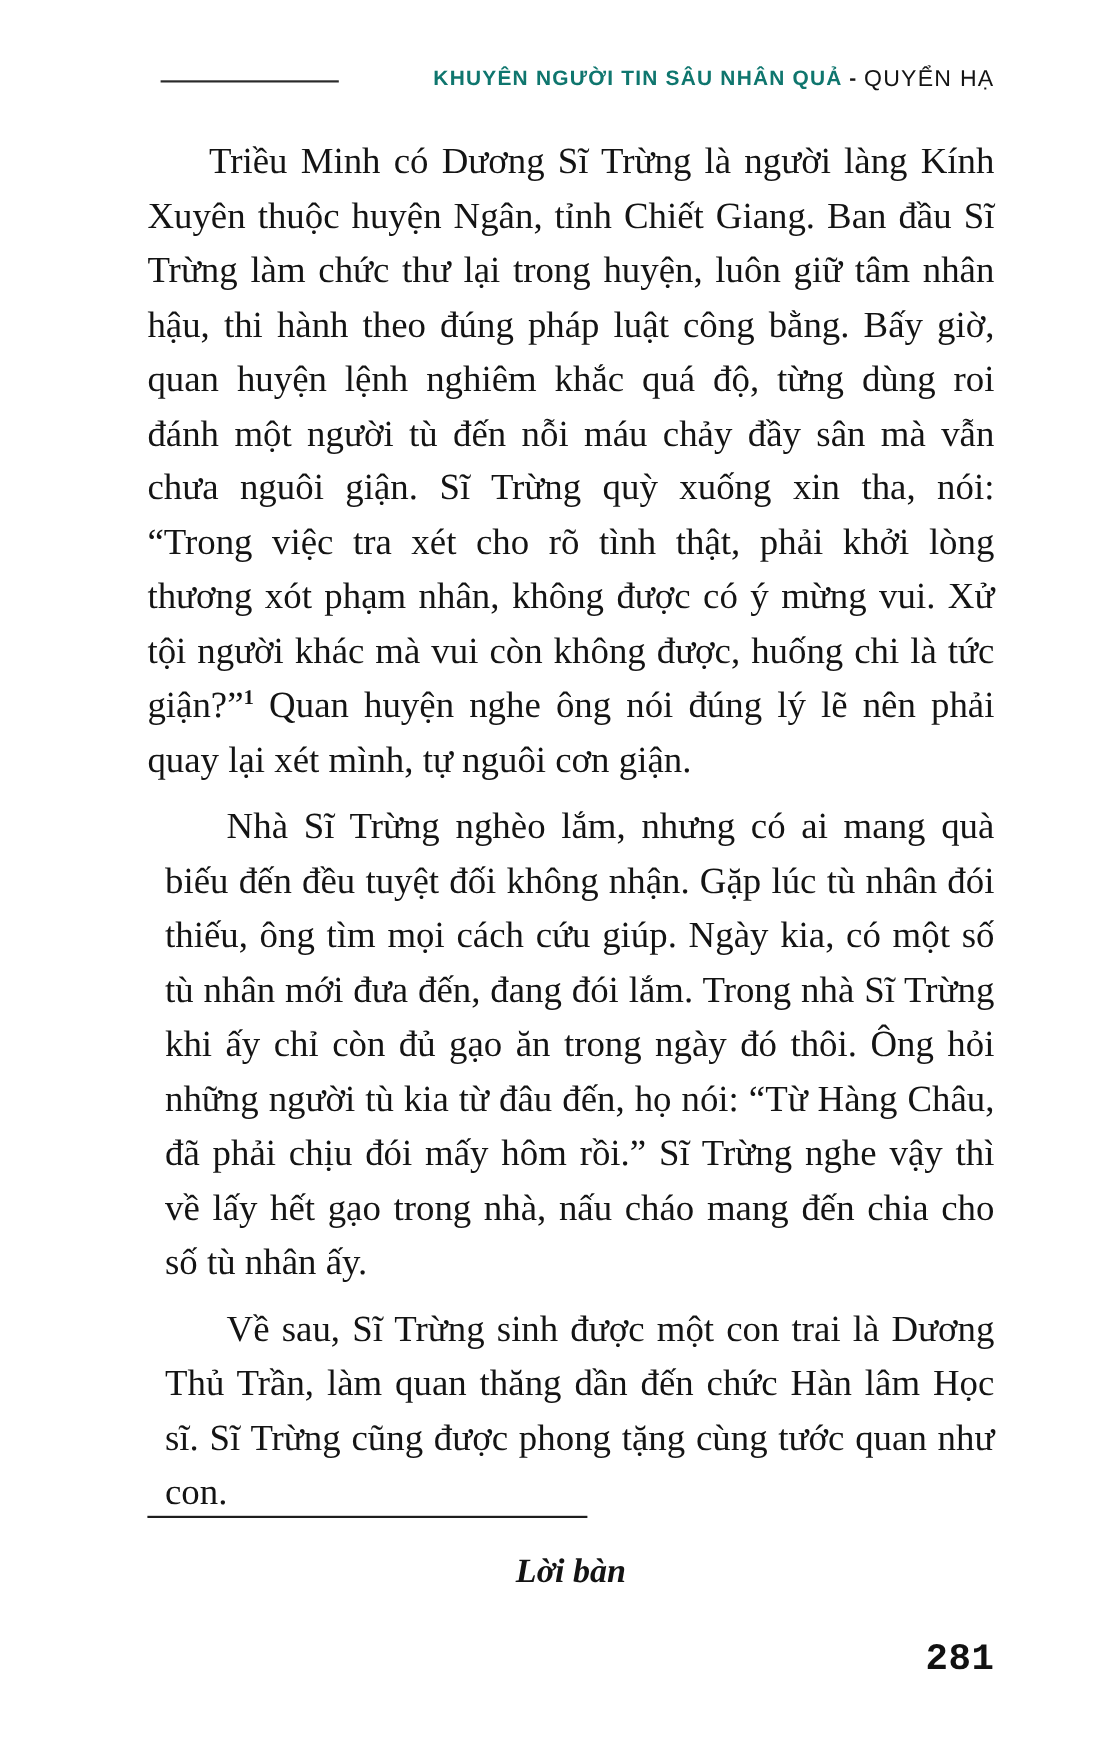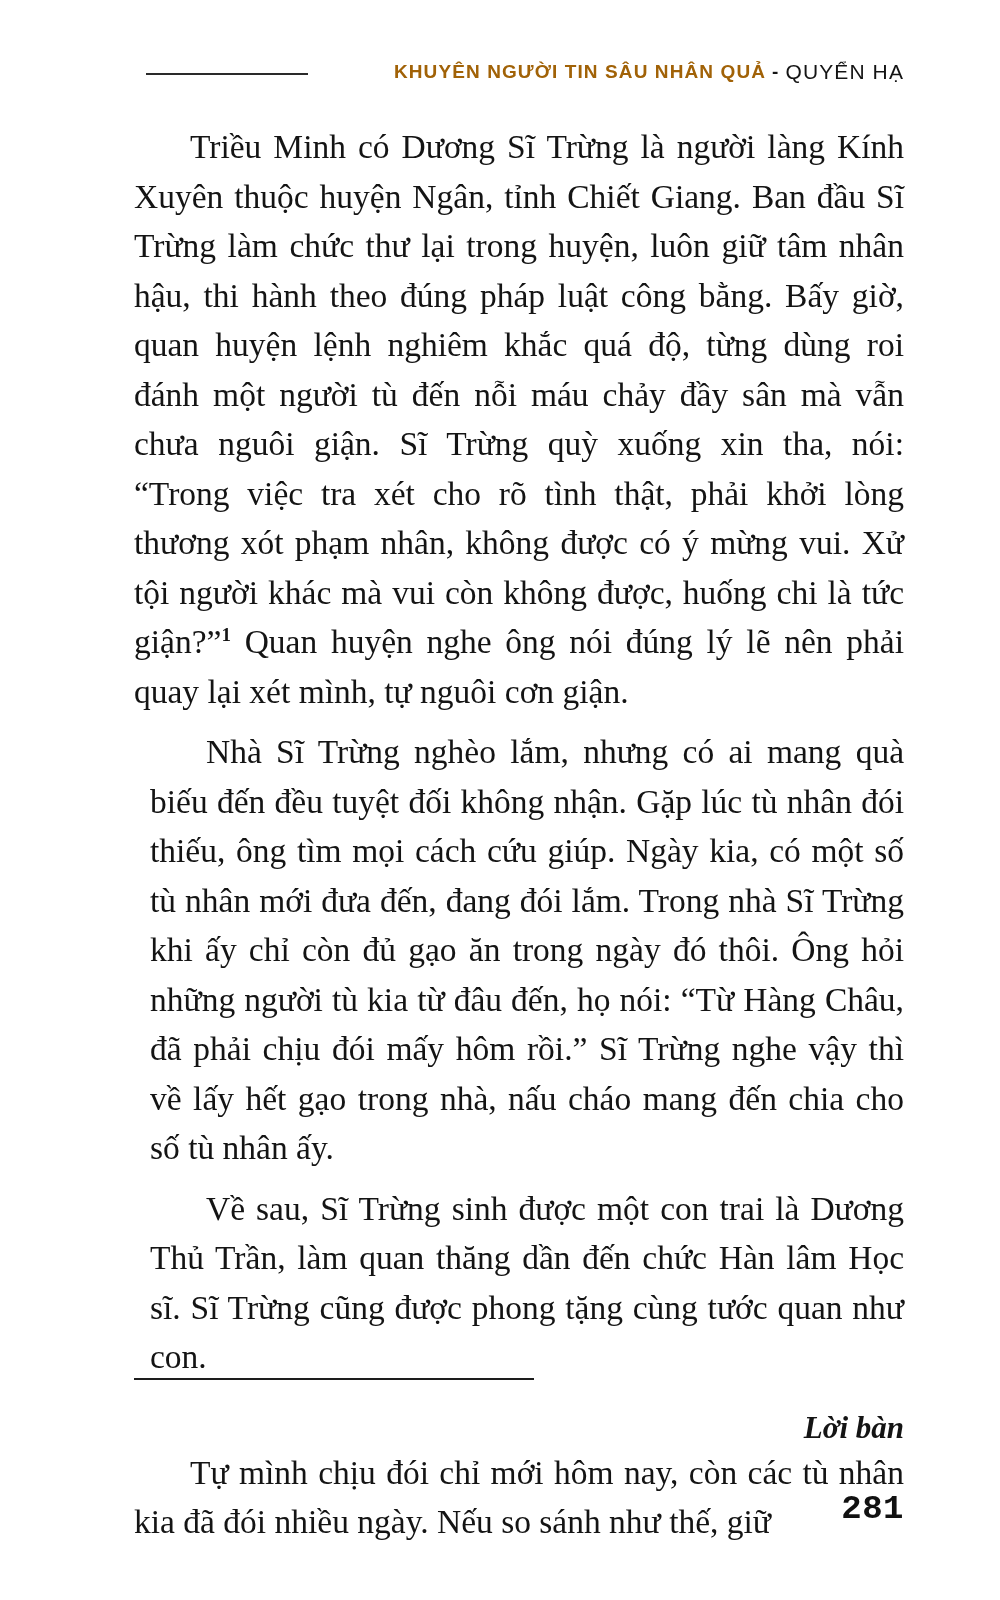--- a/index.html
+++ b/index.html
@@ -43,21 +43,21 @@
     top: 21px;
     width: 162px;
     height: 0;
     border-top: 2px solid #2a2a2a;
   }
   .header-title {
     font-family: "Liberation Sans", sans-serif;
     font-weight: bold;
     font-size: 19px;
     letter-spacing: 1.1px;
-    color: #a16207;
+    color: #0f766e;
     white-space: nowrap;
   }
   .header-sep {
     font-family: "Liberation Sans", sans-serif;
     font-weight: bold;
     font-size: 19px;
     letter-spacing: 1.1px;
     color: #141414;
     padding: 0 6px;
   }
@@ -99,21 +99,21 @@
     vertical-align: super;
     line-height: 0;
   }
 
   h2.subhead {
     margin: 26px 0 0 0;
     font-size: 31px;
     font-style: italic;
     font-weight: bold;
     line-height: 40px;
-    text-align: right;
+    text-align: center;
     text-indent: 0;
   }
 
   
   .footnote {
     position: absolute;
     left: 134px;
     top: 1378px;
     width: 770px;
   }
@@ -165,21 +165,20 @@
   <div class="body-area">
 
     <p class="para"><span>Triều Minh có Dương Sĩ Trừng là người làng Kính Xuyên thuộc huyện Ngân, tỉnh Chiết Giang. Ban đầu Sĩ Trừng làm chức thư lại trong huyện, luôn giữ tâm nhân hậu, thi hành theo đúng pháp luật công bằng. Bấy giờ, quan huyện lệnh nghiêm khắc quá độ, từng dùng roi đánh một người tù đến nỗi máu chảy đầy sân mà vẫn chưa nguôi giận. Sĩ Trừng quỳ xuống xin tha, nói: “Trong việc tra xét cho rõ tình thật, phải khởi lòng thương xót phạm nhân, không được có ý mừng vui. Xử tội người khác mà vui còn không được, huống chi là tức giận?”</span><sup class="fn-ref">1</sup><span> Quan huyện nghe ông nói đúng lý lẽ nên phải quay lại xét mình, tự nguôi cơn giận.</span></p>
 
     <p class="para">Nhà Sĩ Trừng nghèo lắm, nhưng có ai mang quà biếu đến đều tuyệt đối không nhận. Gặp lúc tù nhân đói thiếu, ông tìm mọi cách cứu giúp. Ngày kia, có một số tù nhân mới đưa đến, đang đói lắm. Trong nhà Sĩ Trừng khi ấy chỉ còn đủ gạo ăn trong ngày đó thôi. Ông hỏi những người tù kia từ đâu đến, họ nói: “Từ Hàng Châu, đã phải chịu đói mấy hôm rồi.” Sĩ Trừng nghe vậy thì về lấy hết gạo trong nhà, nấu cháo mang đến chia cho số tù nhân ấy.</p>
 
     <p class="para">Về sau, Sĩ Trừng sinh được một con trai là Dương Thủ Trần, làm quan thăng dần đến chức Hàn lâm Học sĩ. Sĩ Trừng cũng được phong tặng cùng tước quan như con.</p>
 
     <h2 class="subhead">Lời bàn</h2>
 
-    <p class="para">Tự mình chịu đói chỉ mới hôm nay, còn các tù nhân kia đã đói nhiều ngày. Nếu so sánh như thế, giữ</p>
 
   </div>
 
   <div class="footnote">
     <div class="footnote-rule"></div>
   </div>
 
   <div class="page-number">281</div>
 
 </div>

